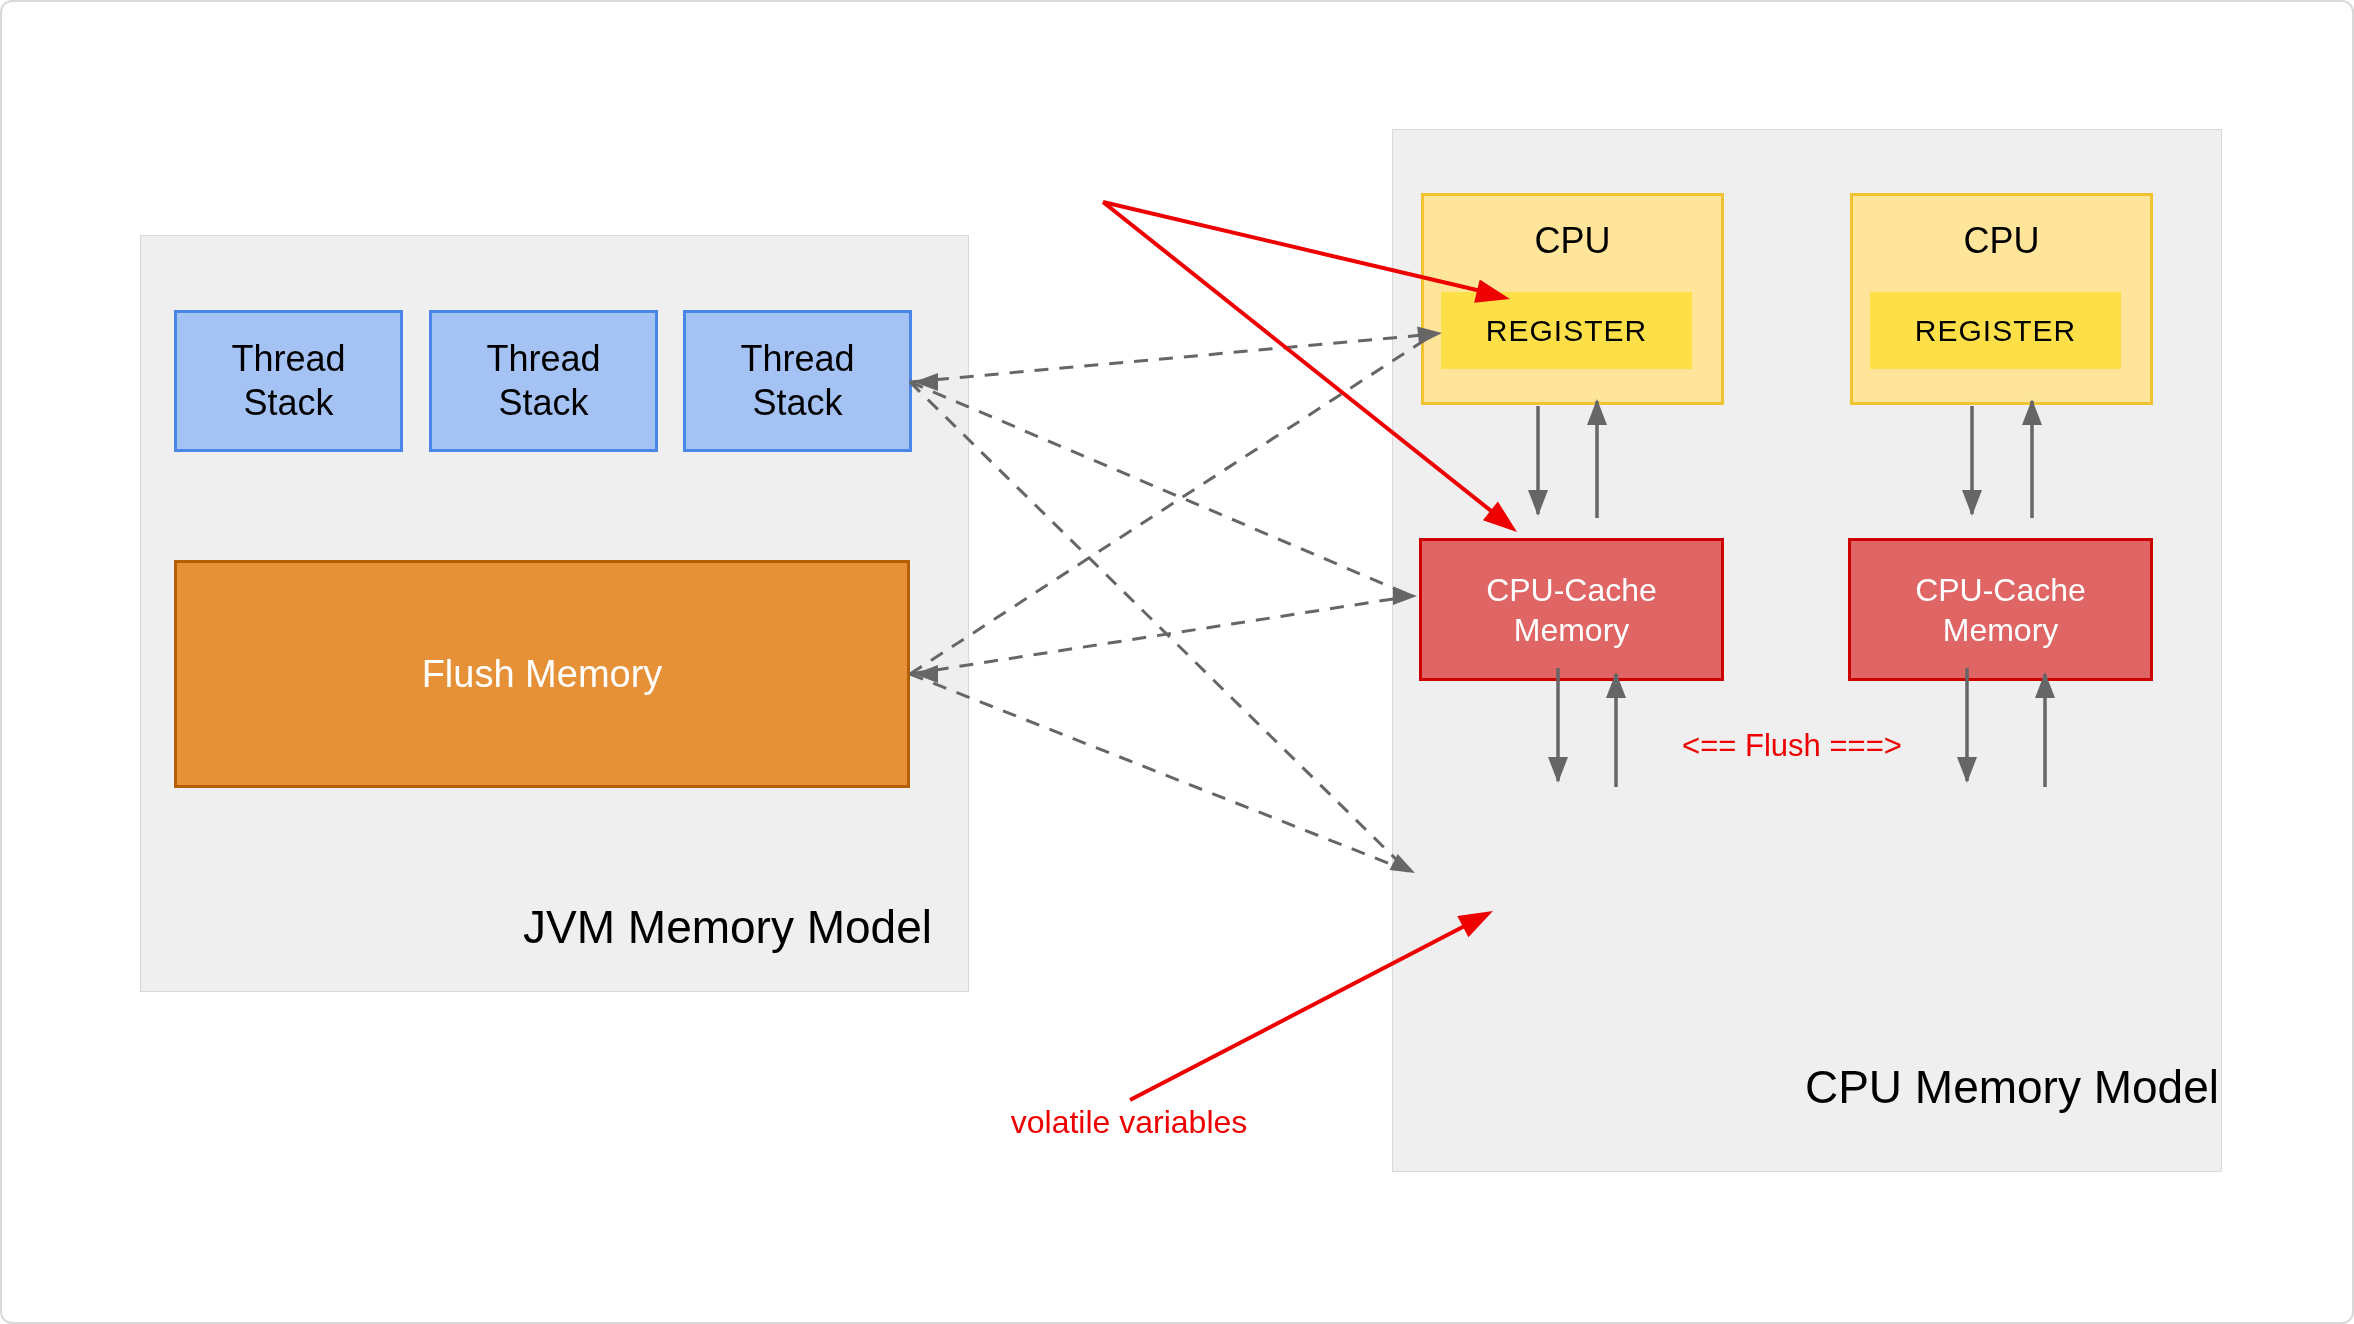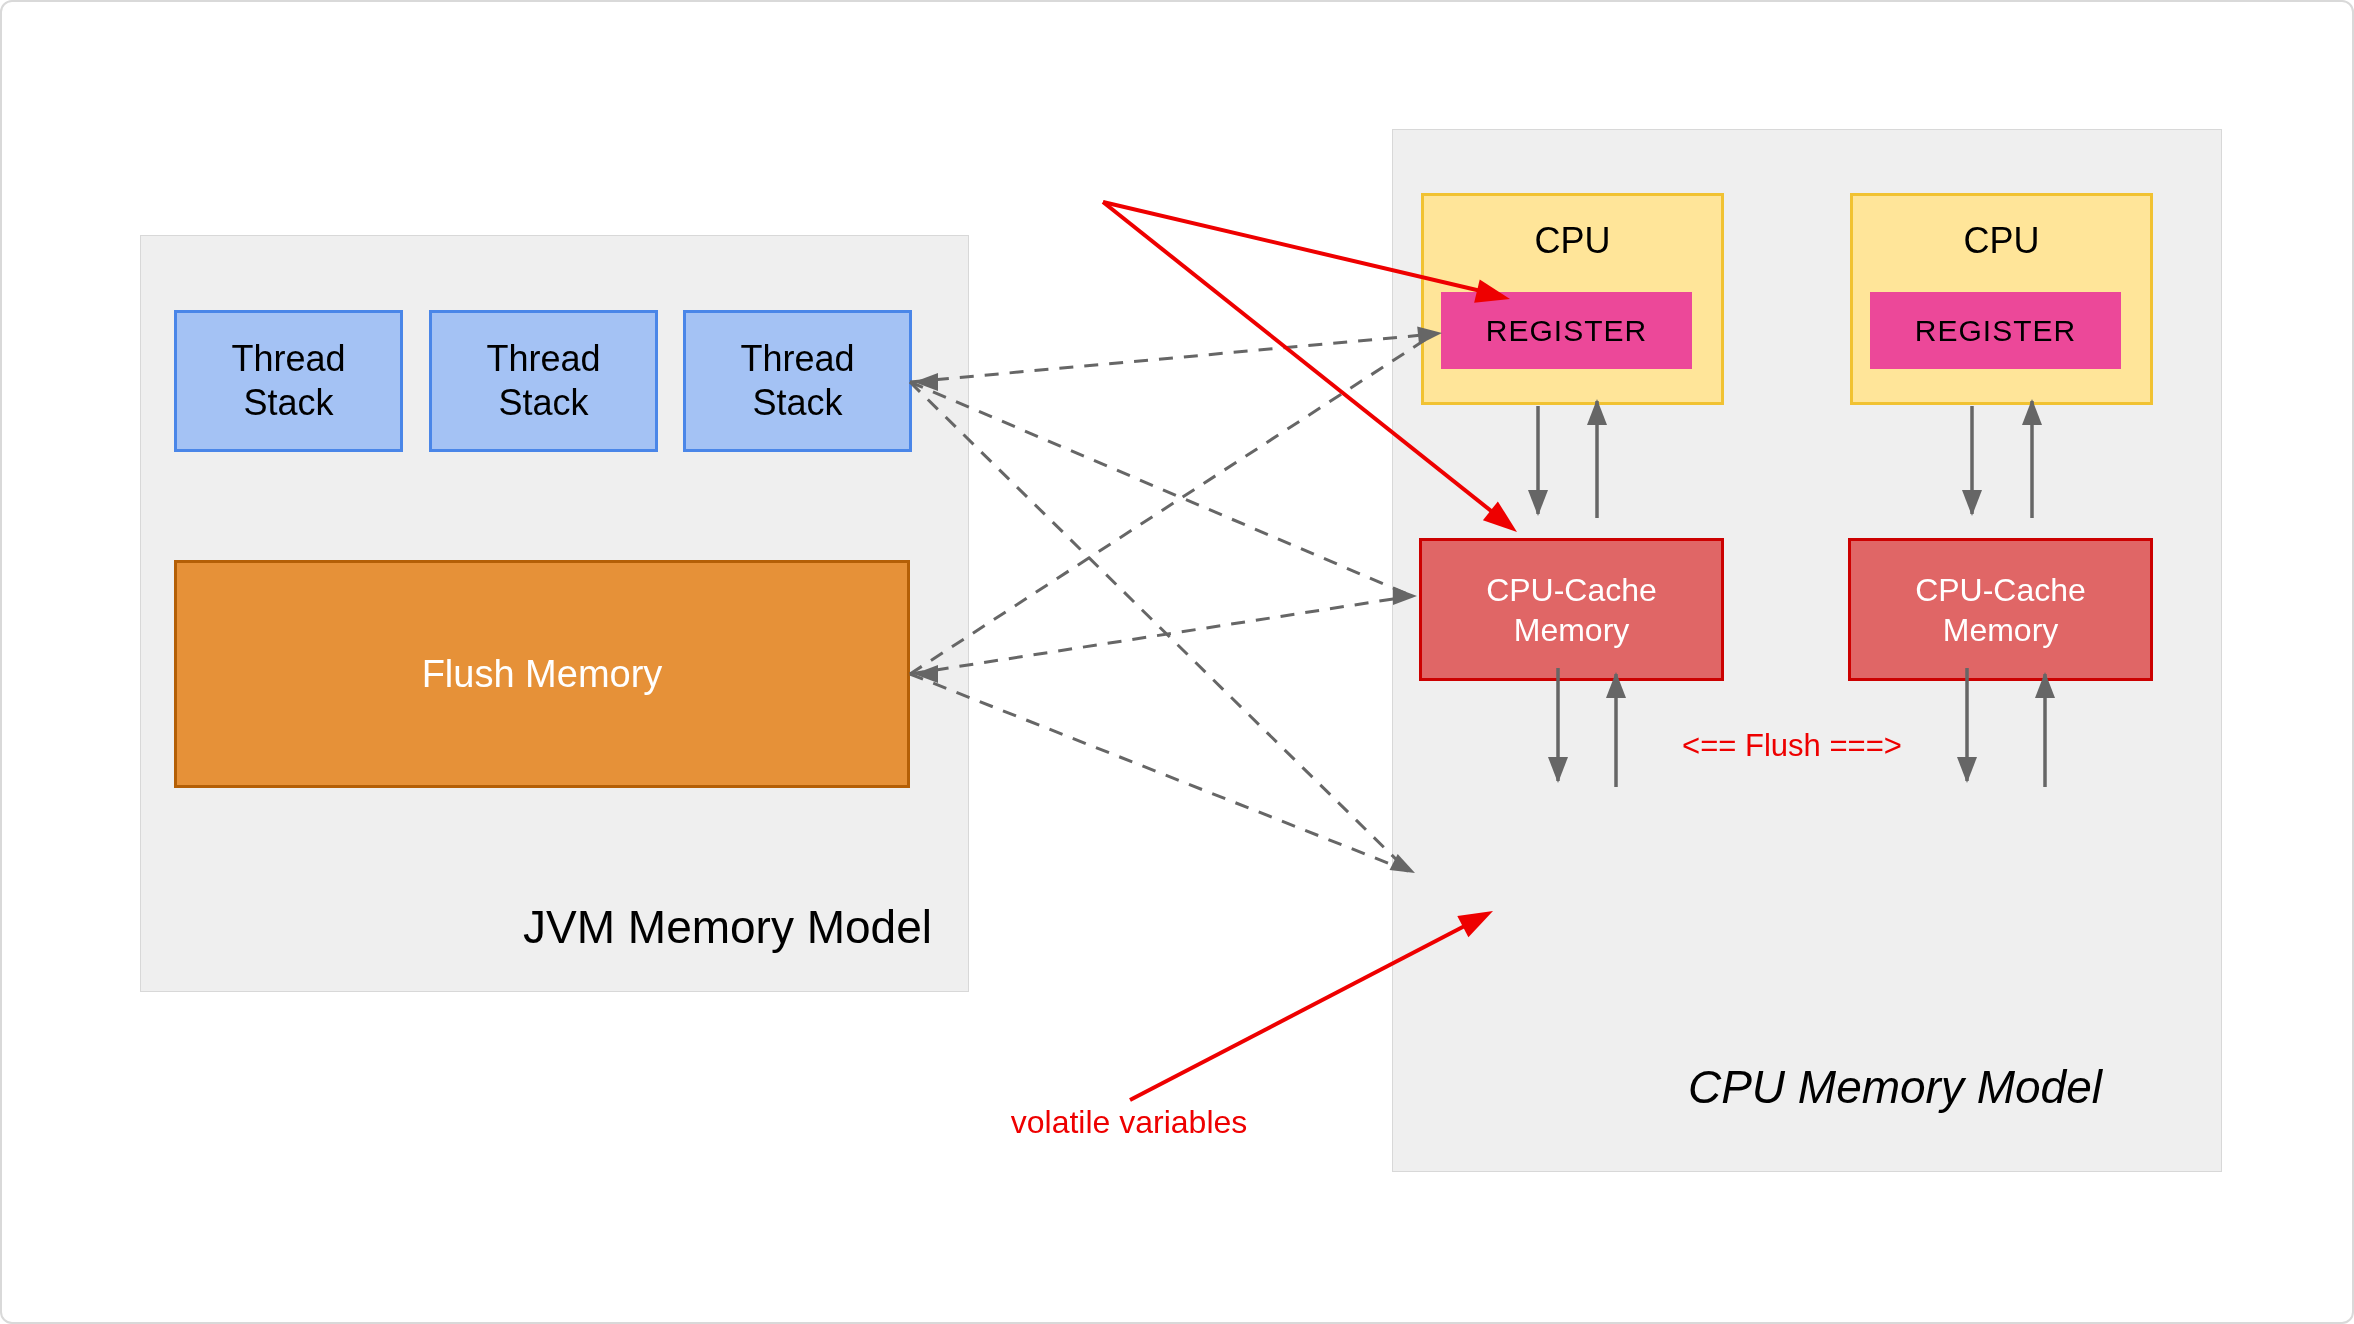--- a/index.html
+++ b/index.html
@@ -12,29 +12,29 @@
   .jvm-panel{left:138px; top:233px; width:827px; height:755px;}
   .cpu-panel{left:1390px; top:127px; width:828px; height:1041px;}
 
   .box{position:absolute; box-sizing:border-box; display:flex; align-items:center; justify-content:center; text-align:center; white-space:pre-line;}
   .thread{width:229px; height:142px; top:308px; background:#a4c2f4; border:3px solid #4a86e8; font-size:36px; line-height:1.22; color:#000;}
   .ts1{left:172px;} .ts2{left:427px;} .ts3{left:681px;}
   .heap{left:172px; top:558px; width:736px; height:228px; background:#e69138; border:3px solid #b45f06; color:#ffffff; font-size:38px;}
 
   .cpubox{top:191px; width:303px; height:212px; background:#ffe599; border:3px solid #f1c232; align-items:flex-start; color:#000; font-size:36px; padding-top:24px;}
   .cpu1{left:1419px;} .cpu2{left:1848px;}
-  .register{top:290px; width:251px; height:77px; background:#ec4899; color:#000; font-size:30px; letter-spacing:1px;}
+  .register{top:290px; width:251px; height:77px; background:#fde047; color:#000; font-size:30px; letter-spacing:1px;}
   .reg1{left:1439px;} .reg2{left:1868px;}
   .cache{top:536px; width:305px; height:143px; background:#e06666; border:3px solid #cc0000; color:#ffffff; font-size:32px; line-height:1.25;}
   .cache1{left:1417px;} .cache2{left:1846px;}
   .ram{left:1417px; top:785px; width:733px; height:185px; background:#6aa84f; border:3px solid #38761d; color:#ffffff; font-size:38px;}
 
   .title{position:absolute; color:#000; font-size:46px; text-align:right; white-space:nowrap;}
   .jvm-title{left:430px; top:898px; width:500px;}
-  .cpu-title{left:1600px; top:1058px; width:500px;font-style:italic;}
+  .cpu-title{left:1717px; top:1058px; width:500px;}
 
   .red-note{position:absolute; color:#ee0000; font-size:32px; text-align:center; white-space:pre-line; line-height:1.28;}
   .local-shared{left:956px; top:94px; width:290px;}
   .volatile{left:982px; top:1100px; width:290px;}
   .flush{left:1640px; top:724px; width:300px; font-size:31px; white-space:nowrap;}
 
   svg.arrows{position:absolute; left:0; top:0; width:2354px; height:1324px; pointer-events:none;}
 </style>
 </head>
 <body>

